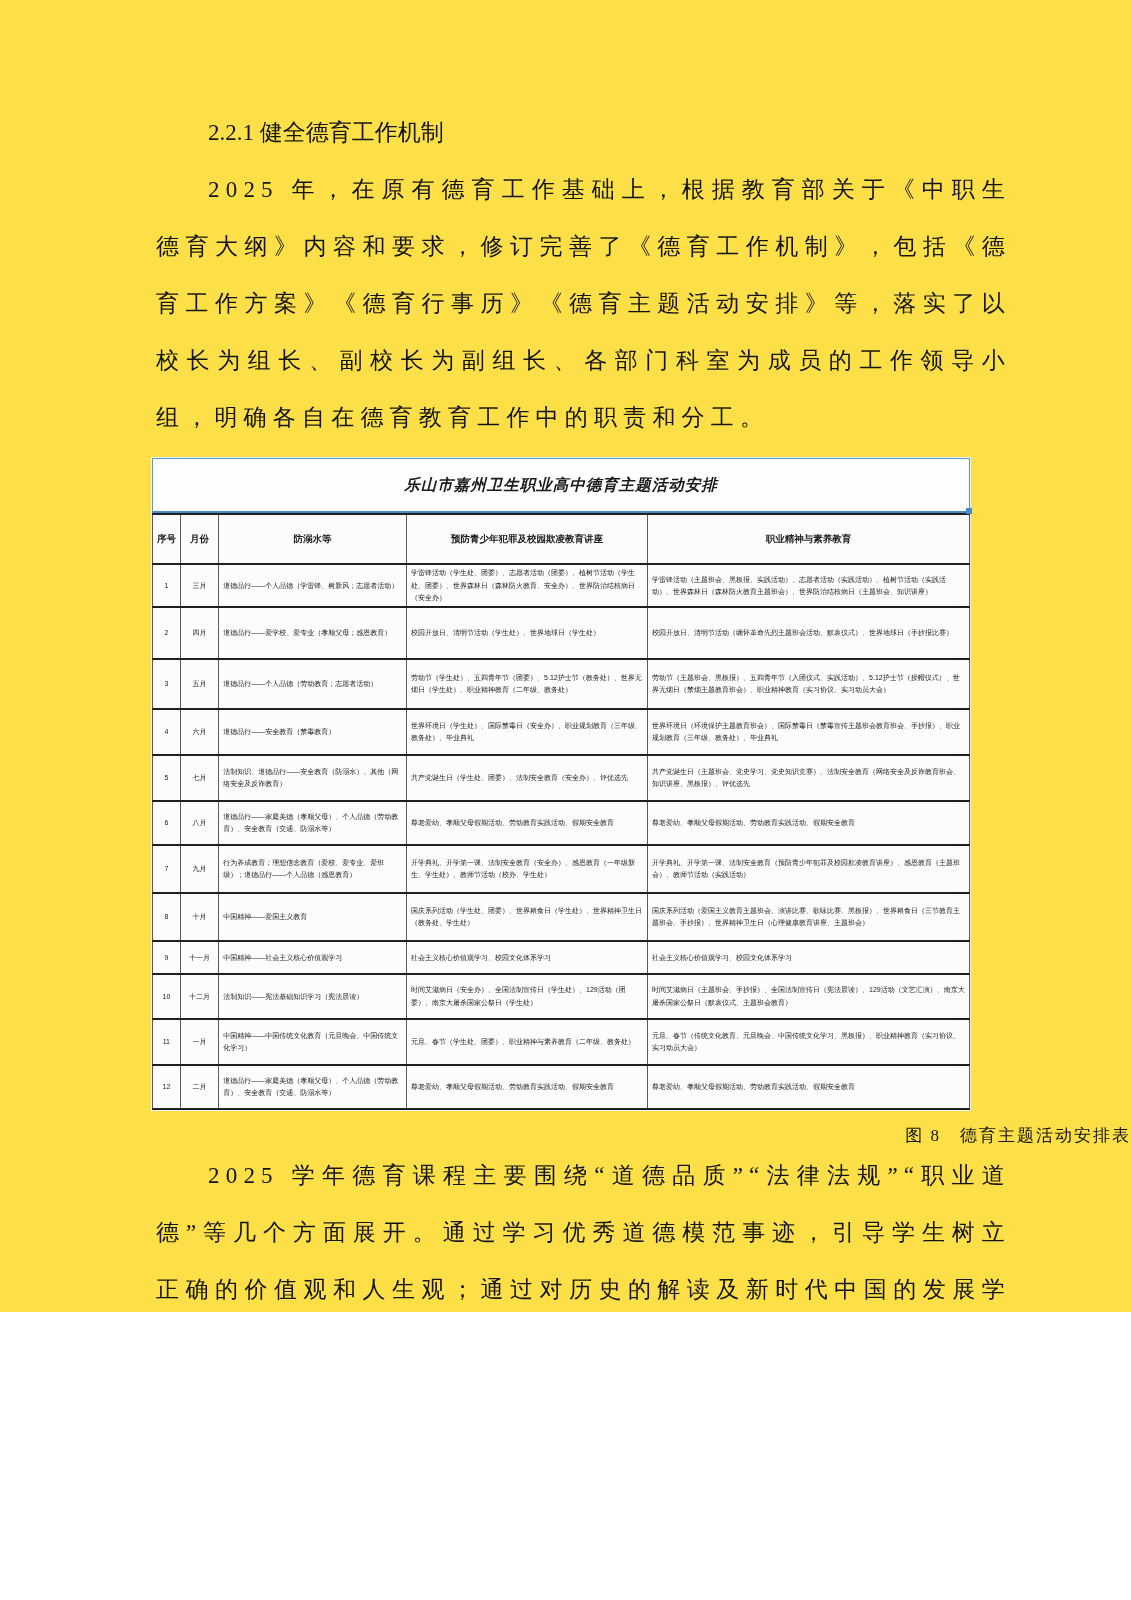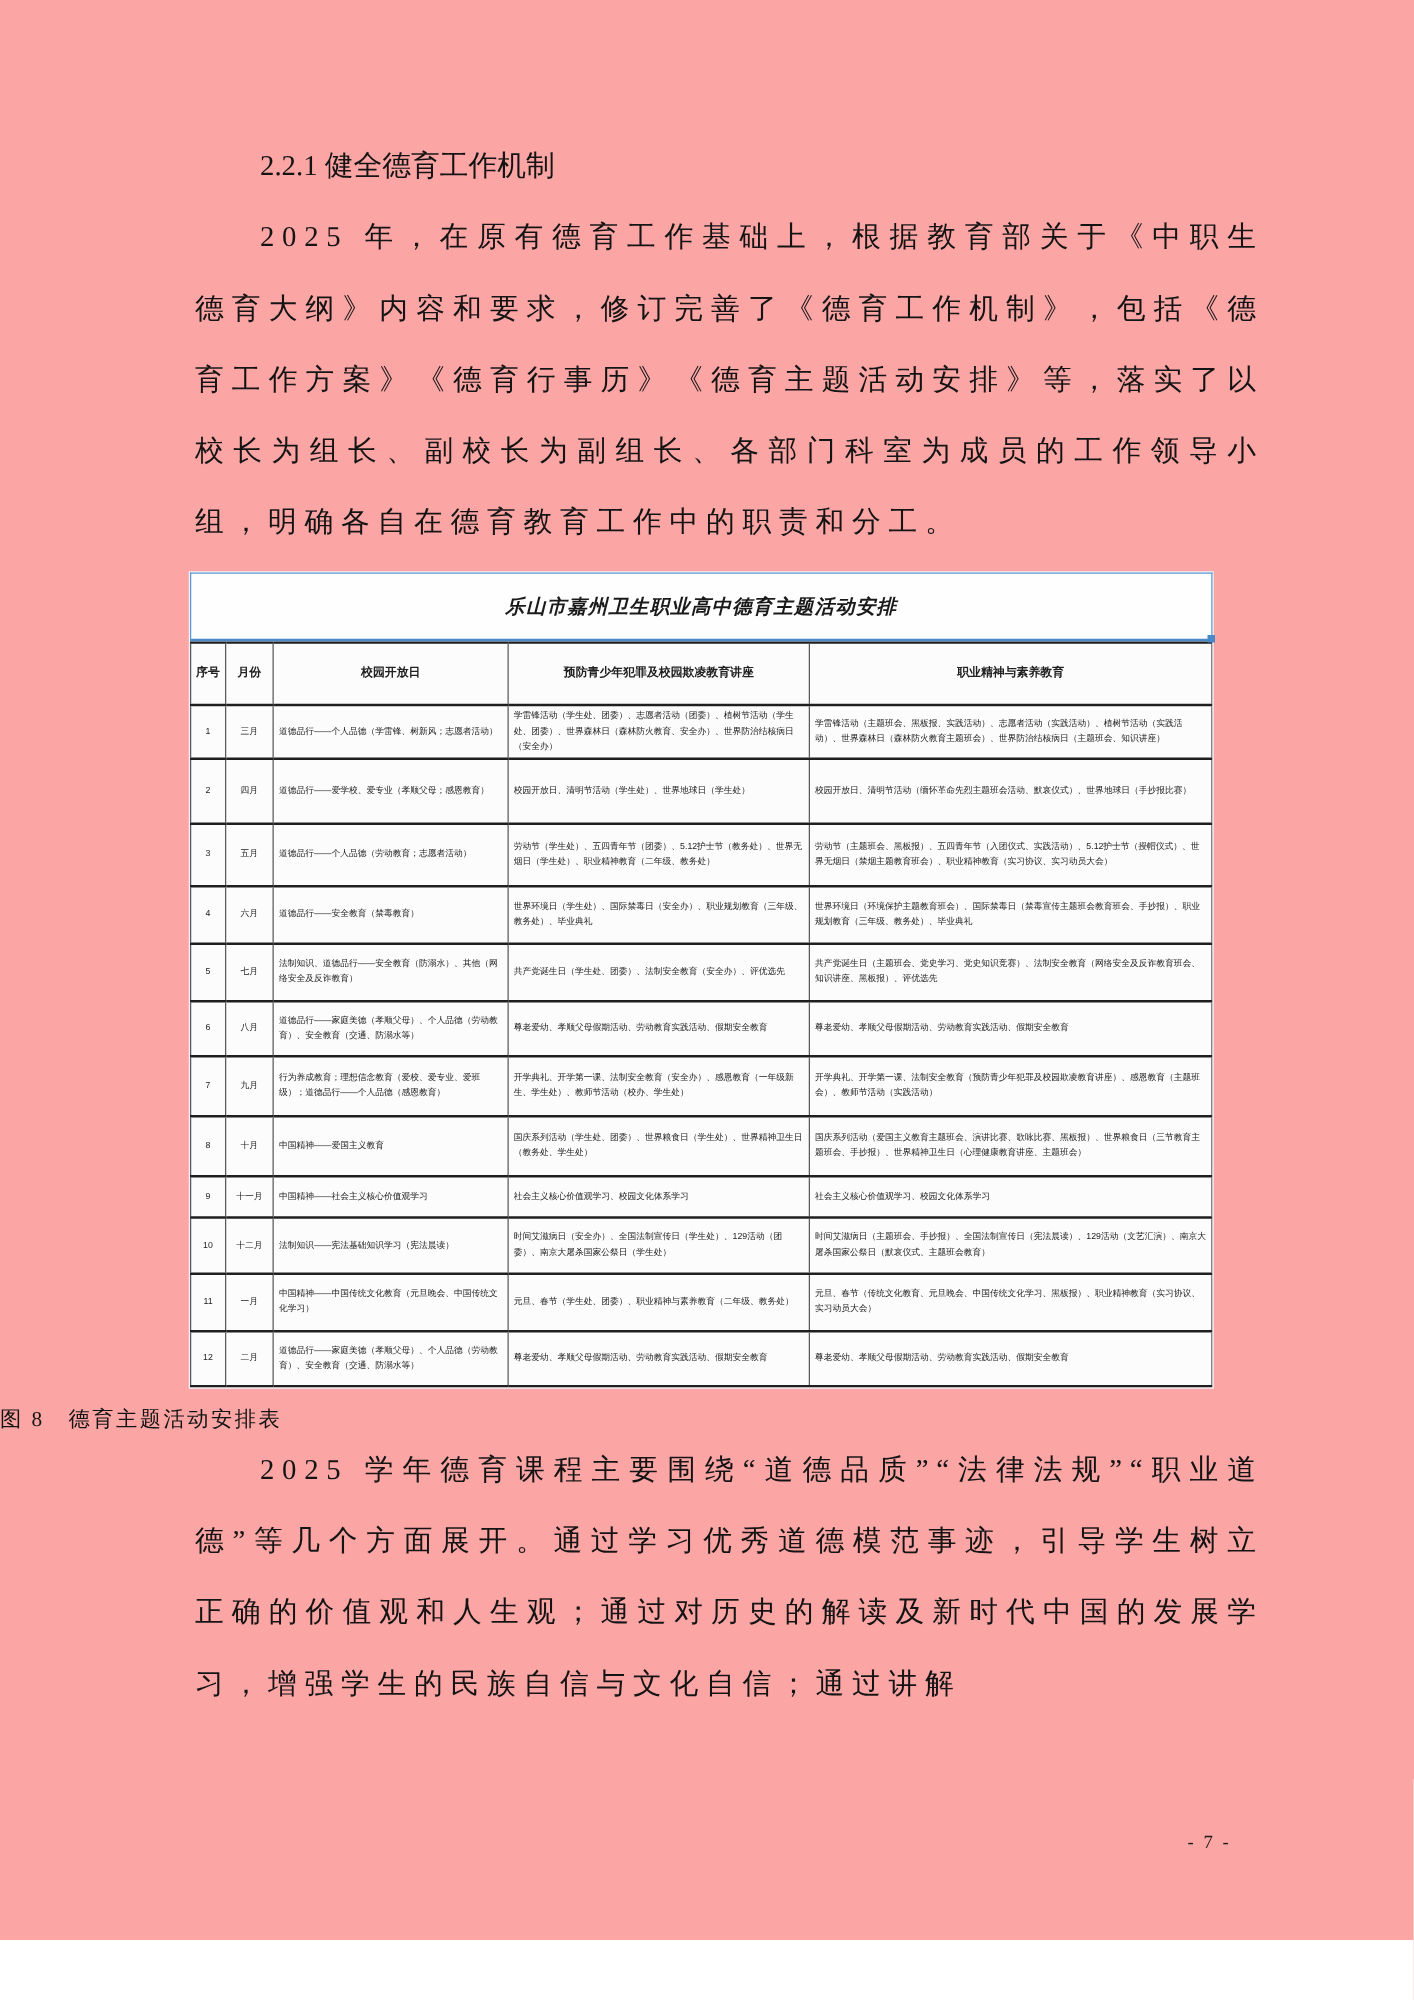--- a/index.html
+++ b/index.html
@@ -1,20 +1,20 @@
 <!DOCTYPE html>
 <html><head>
 <meta charset="utf-8">
 <style>
   * { margin:0; padding:0; box-sizing:border-box; }
   html,body { background:#ffffff; }
   .page {
     position:relative;
-    width:1131px; height:1552px;
-    background:#fca5a5;
+    width:1131px; height:1312px;
+    background:#fde047;
     font-family:"Liberation Serif", serif;
     color:#141414;
     overflow:hidden;
   }
   .doc { position:absolute; top:104px; left:0; right:0; }
 
   .heading {
     padding:0 167px 0 156px;
     text-indent:52px;
     font-size:23px;
@@ -86,21 +86,21 @@
   table.sched td {
     font-size:7px;
     line-height:1.75;
     padding:2px 4px;
   }
   td.c-no, td.c-month { text-align:center; font-size:7.5px; padding:2px 1px; }
   td.c-theme, td.c-content, td.c-form { text-align:left; }
 
   .caption {
     margin-top:14px;
-    text-align:left;
+    text-align:right;
     font-size:17px;
     letter-spacing:2px;
     white-space:pre-wrap;
   }
   .page-number {
     position:absolute;
     top:1466px; right:146px;
     font-size:15px;
     letter-spacing:2px;
     color:#1a1a1a;
@@ -125,21 +125,21 @@
           <col class="col-no">
             <col class="col-month">
             <col class="col-theme">
             <col class="col-cont">
             <col class="col-form">
         </colgroup>
         <thead>
           <tr>
             <th>序号</th>
             <th>月份</th>
-            <th>校园开放日</th>
+            <th>防溺水等</th>
             <th>预防青少年犯罪及校园欺凌教育讲座</th>
             <th>职业精神与素养教育</th>
           </tr>
         </thead>
         <tbody>
             <tr style="height: 42px;">
     <td class="c-no">1</td>
     <td class="c-month">三月</td>
     <td class="c-theme">道德品行——个人品德（学雷锋、树新风；志愿者活动）</td>
     <td class="c-content">学雷锋活动（学生处、团委）、志愿者活动（团委）、植树节活动（学生处、团委）、世界森林日（森林防火教育、安全办）、世界防治结核病日（安全办）</td>

